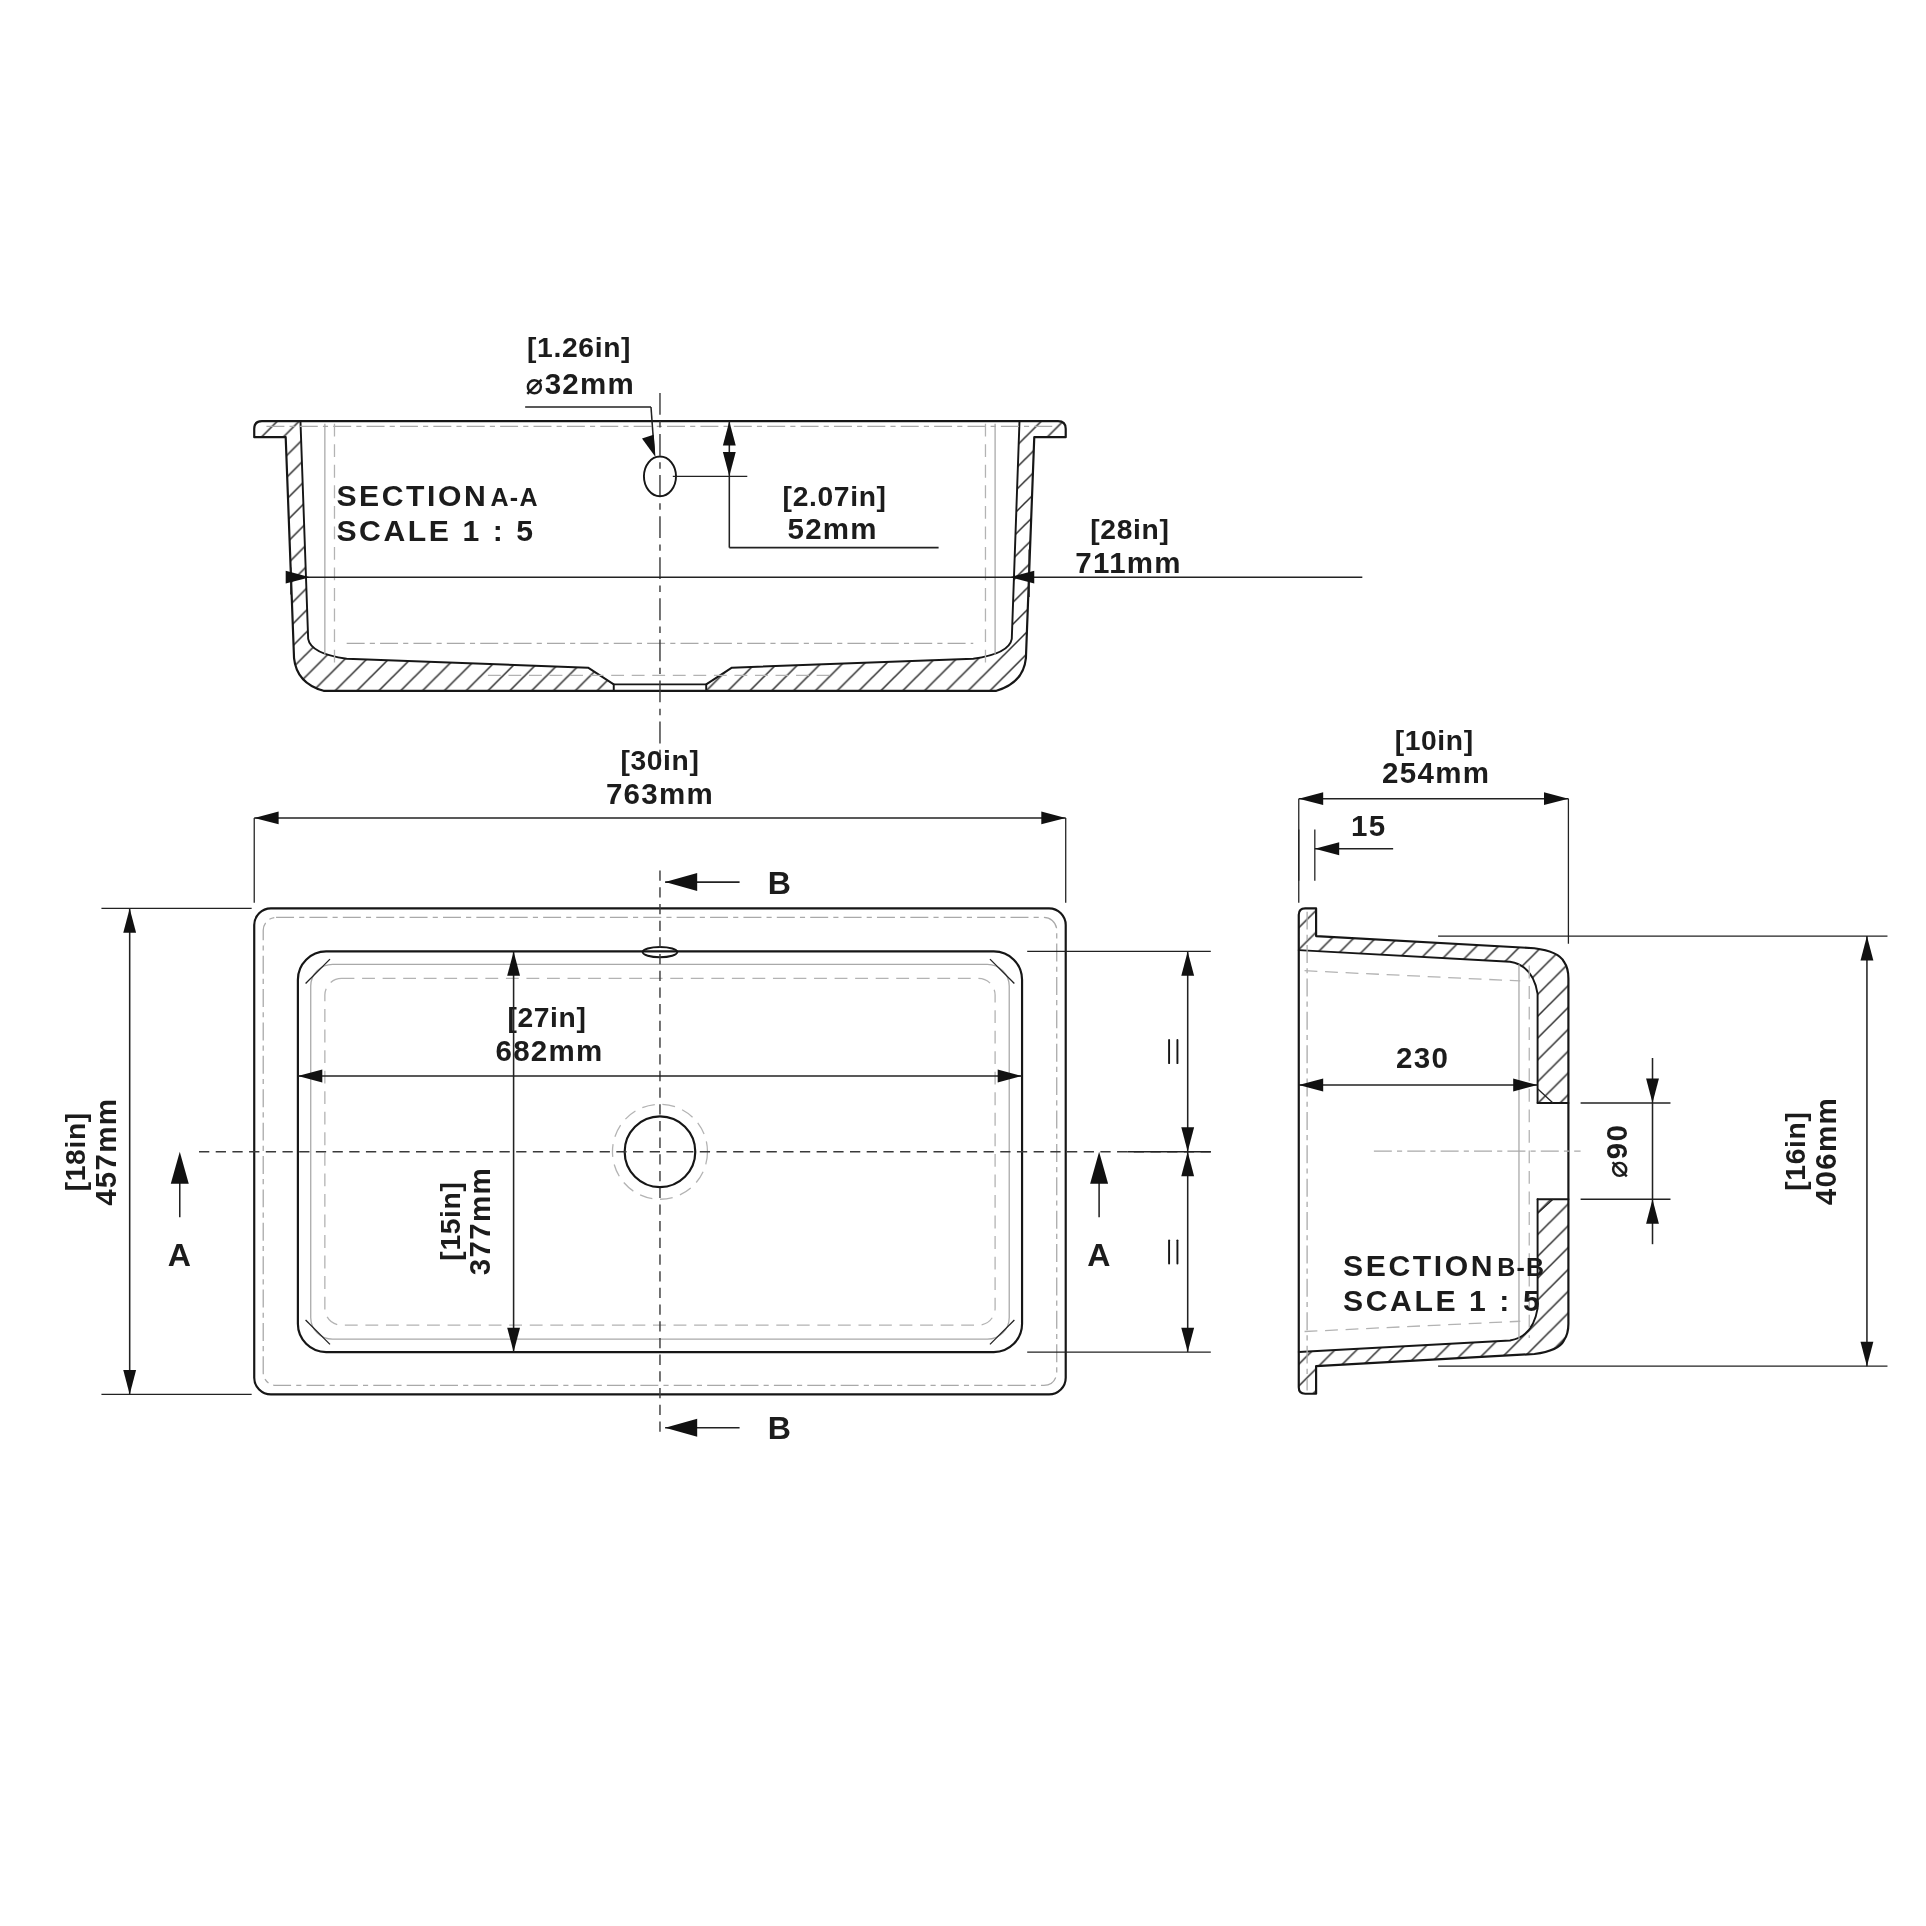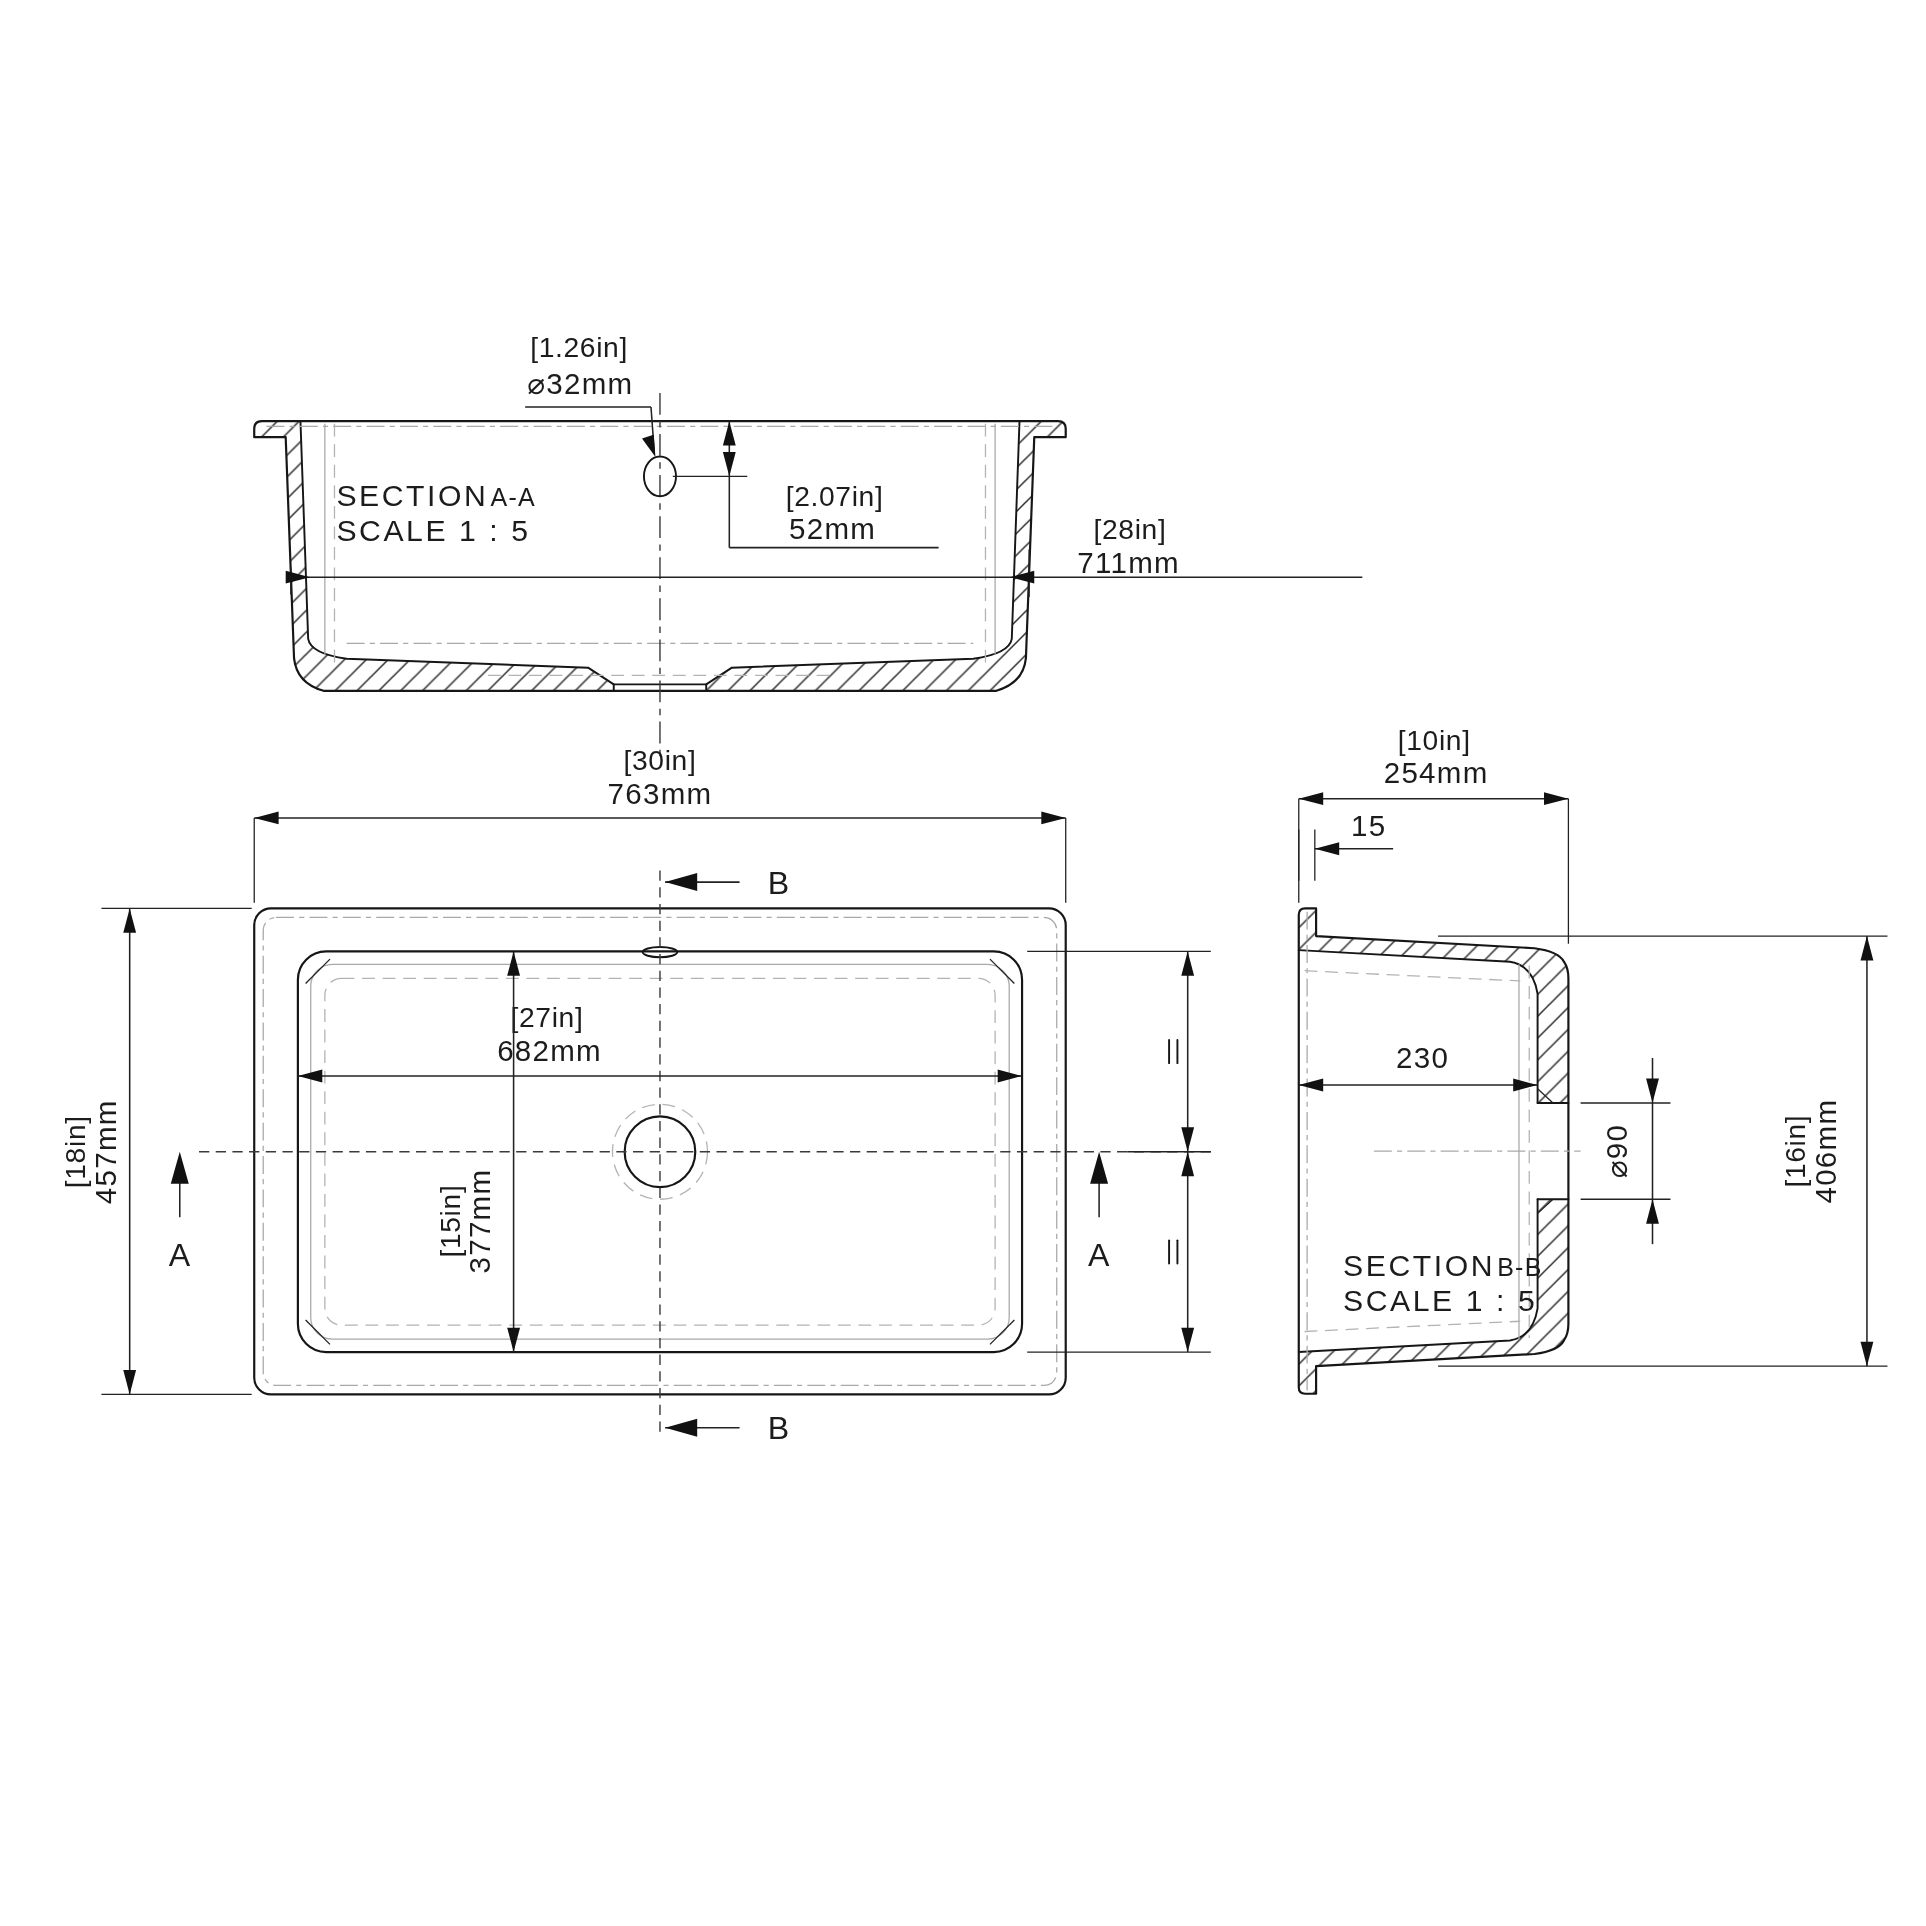--- a/index.html
+++ b/index.html
@@ -1,16 +1,16 @@
 <!DOCTYPE html>
 <html style="font-size:10.3px"><head>
 <meta charset="utf-8">
 <style>
   html,body{margin:0;padding:0;background:#ffffff;}
-  .page{width:1926px;height:1926px;background:#ffffff;position:relative;}
+  .page{width:1926px;height:1926px;background:#ffffff;position:relative;font-weight:bold;}
   svg{display:block;}
   text{font-family:"Liberation Sans","DejaVu Sans",sans-serif;fill:#1c1c1c;}
   .txt{font-size:46px;letter-spacing:2px;}
   .txtb{font-size:44px;letter-spacing:1px;}
   .ttl{font-size:47px;letter-spacing:4px;}
   .ttl-sm{font-size:39px;letter-spacing:2px;}
   .cutlbl{font-size:50px;letter-spacing:1px;}
   .s{stroke:#161616;stroke-width:3.4;fill:none;stroke-linejoin:round;stroke-linecap:round;}
   .s2{stroke:#161616;stroke-width:3;fill:none;stroke-linejoin:round;stroke-linecap:round;}
   .d{stroke:#222;stroke-width:2.4;fill:none;}

